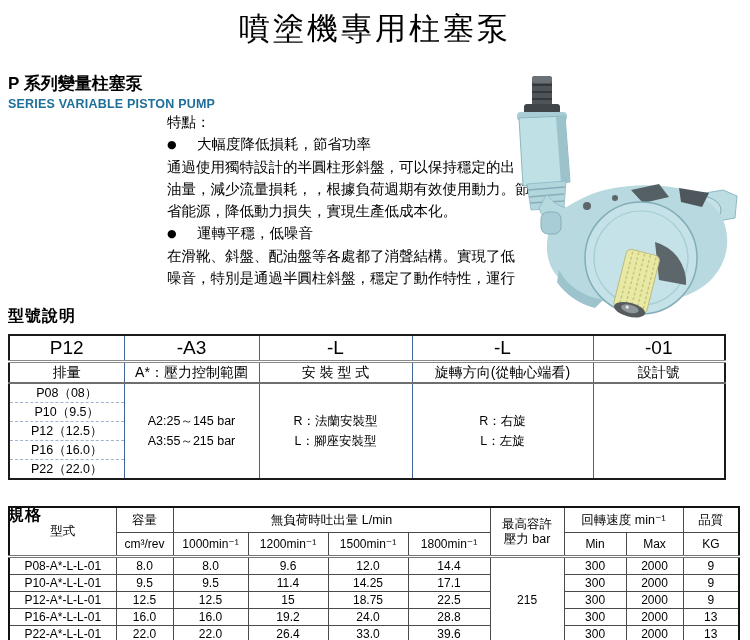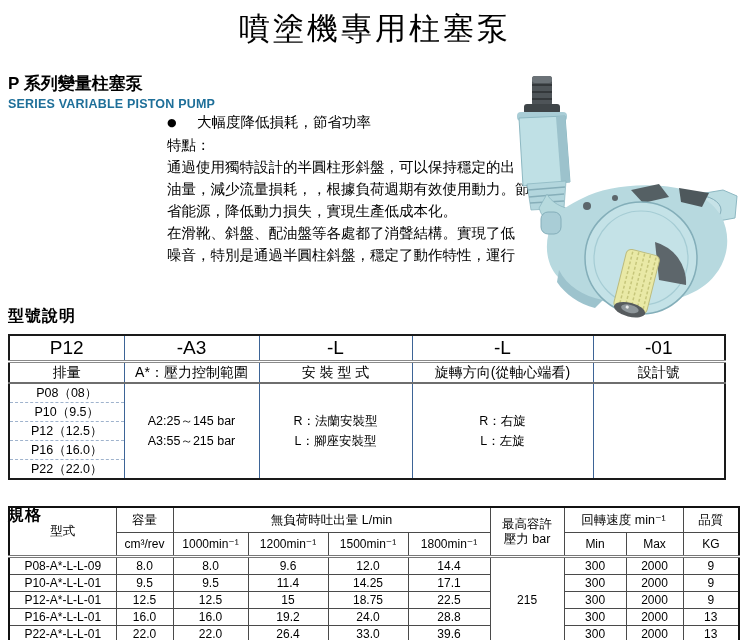--- a/index.html
+++ b/index.html
@@ -51,25 +51,26 @@
 </style>
 </head>
 <body>
 
 <div class="abs page-title">噴塗機專用柱塞泵</div>
 
 <div class="abs series-heading">P 系列變量柱塞泵</div>
 <div class="abs series-sub">SERIES VARIABLE PISTON PUMP</div>
 
 <div class="abs features">
+  <div class="f-line">特點：</div>
   <div class="f-line"><span class="f-bullet">●</span><span>大幅度降低損耗，節省功率</span></div>
-  <div class="f-line">特點：</div>
   <div class="f-line">通過使用獨特設計的半圓柱形斜盤，可以保持穩定的出</div>
   <div class="f-line">油量，減少流量損耗，，根據負荷週期有效使用動力。節</div>
   <div class="f-line">省能源，降低動力損失，實現生產低成本化。</div>
+  <div class="f-line"><span class="f-bullet">●</span><span>運轉平穩，低噪音</span></div>
   <div class="f-line">在滑靴、斜盤、配油盤等各處都了消聲結構。實現了低</div>
   <div class="f-line">噪音，特別是通過半圓柱斜盤，穩定了動作特性，運行</div>
 </div>
 
 <svg class="abs pump-svg" width="265" height="250" viewBox="0 0 265 250">
   <g>
     <rect x="49" y="6" width="20" height="30" rx="3" fill="#4e5458"></rect>
     <rect x="49" y="6" width="20" height="7" rx="3" fill="#6b7277"></rect>
     <line x1="49" y1="15" x2="69" y2="15" stroke="#34383b" stroke-width="2"></line>
     <line x1="49" y1="22" x2="69" y2="22" stroke="#34383b" stroke-width="2"></line>
@@ -211,21 +212,21 @@
     <td class="hb">cm³/rev</td>
     <td class="hb">1000min⁻¹</td>
     <td class="hb">1200min⁻¹</td>
     <td class="hb">1500min⁻¹</td>
     <td class="hb">1800min⁻¹</td>
     <td class="hb">Min</td>
     <td class="hb">Max</td>
     <td class="hb">KG</td>
   </tr>
   <tr class="data">
-    <td>P08-A*-L-L-09</td>
+    <td>P08-A*-L-L-01</td>
     <td>8.0</td>
     <td>8.0</td>
     <td>9.6</td>
     <td>12.0</td>
     <td>14.4</td>
     <td rowspan="5" class="pressure-cell">215</td>
     <td>300</td>
     <td>2000</td>
     <td>9</td>
   </tr>

